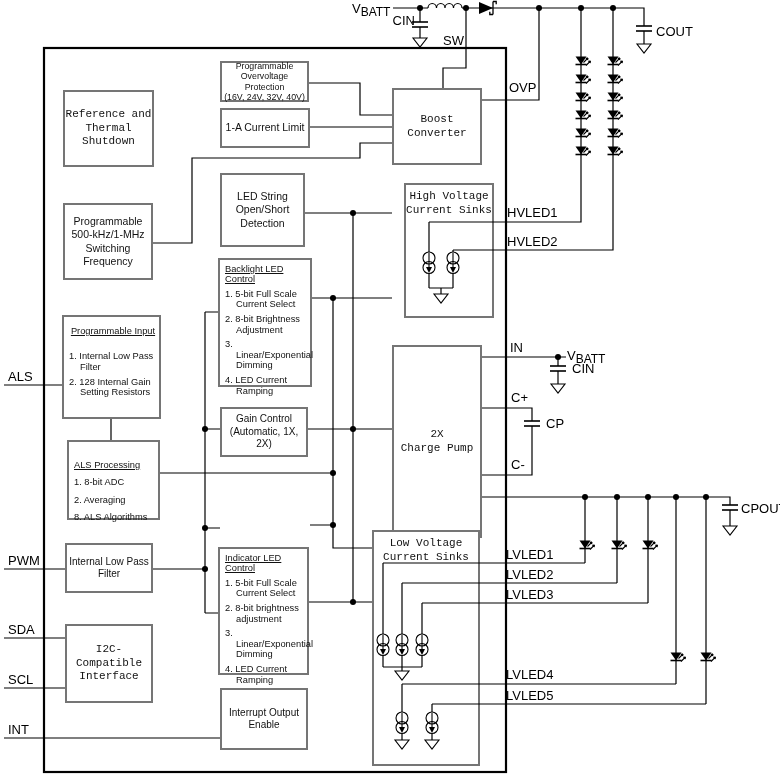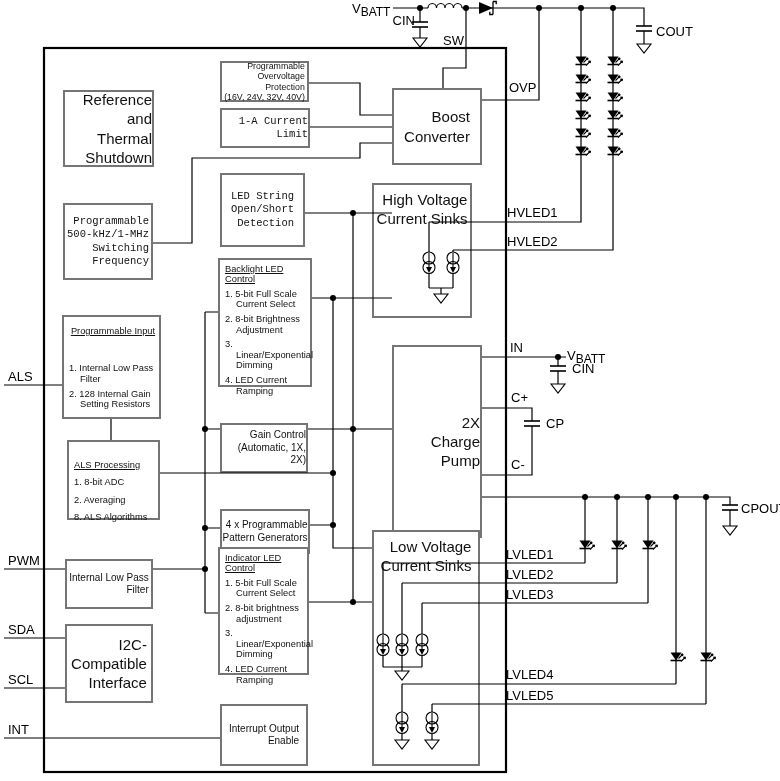--- a/index.html
+++ b/index.html
@@ -2,25 +2,25 @@
 <html><head>
 <meta charset="utf-8">
 <style>
   html,body{margin:0;padding:0;background:#fff;}
   .stage{position:relative;width:780px;height:781px;background:#fff;overflow:hidden;
          font-family:"Liberation Sans",sans-serif;color:#111;}
   .pin{position:absolute;font-size:13px;white-space:nowrap;color:#000;z-index:1;}
   .sub{font-size:12px;position:relative;top:3px;}
   .blk{position:absolute;box-sizing:border-box;border:2px solid #757575;background:#fff;
        display:flex;flex-direction:column;justify-content:center;align-items:center;
-       text-align:right;white-space:pre-line;z-index:1;color:#111;}
+       text-align:center;white-space:pre-line;z-index:1;color:#111;}
   .top{justify-content:flex-start;padding-top:5px;}
-  .f11{font-size:15px;line-height:1.27;}
-  .f105{font-size:10.5px;line-height:1.25;font-family:Liberation Mono, monospace;}
-  .f10{font-size:10px;line-height:1.25;margin-top:16px;}
+  .f11{font-size:11px;line-height:1.27;font-family:Liberation Mono, monospace;}
+  .f105{font-size:10.5px;line-height:1.25;}
+  .f10{font-size:10px;line-height:1.25;}
   .f85{font-size:8.8px;line-height:1.16;}
   .list{display:block;padding:4px 2px 2px 5px;text-align:left;font-size:9.3px;
         line-height:1.12;white-space:normal;}
   .lt{text-decoration:underline;margin-bottom:4px;}
   .lt.c{text-align:center;}
   .li{padding-left:11px;text-indent:-11px;margin-bottom:4.5px;}
   svg.wires{position:absolute;left:0;top:0;z-index:5;pointer-events:none;}
 </style>
 </head>
 <body>
@@ -33,56 +33,54 @@
   <div class="blk f85" style="left:220px;top:61px;width:89px;height:41px">Programmable
 Overvoltage
 Protection
 (16V, 24V, 32V, 40V)</div>
   <div class="blk f105" style="left:220px;top:108px;width:90px;height:40px">1-A Current Limit</div>
   <div class="blk f11" style="left:392px;top:88px;width:90px;height:77px">Boost
 Converter</div>
   <div class="blk f105" style="left:220px;top:173px;width:85px;height:74px">LED String
 Open/Short
 Detection</div>
-  <div class="blk top f11" style="left:372px;top:183px;width:100px;height:135px">
+  <div class="blk top f11" style="left:404px;top:183px;width:90px;height:135px">
     <div>High Voltage
 Current Sinks</div>
   </div>
   <div class="blk f105" style="left:63px;top:203px;width:90px;height:77px">Programmable
 500-kHz/1-MHz
 Switching
 Frequency</div>
 
   <div class="blk list" style="left:218px;top:258px;width:94px;height:129px">
     <div class="lt">Backlight LED Control</div>
     <div class="li">1. 5-bit Full Scale Current Select</div>
     <div class="li">2. 8-bit Brightness Adjustment</div>
     <div class="li">3. Linear/Exponential Dimming</div>
     <div class="li">4. LED Current Ramping</div>
   </div>
 
   <div class="blk list" style="left:62px;top:315px;width:99px;height:104px;padding-top:9px">
-    <div class="lt c" style="margin-bottom:27px">Programmable Input</div>
+    <div class="lt c" style="margin-bottom:15px">Programmable Input</div>
     <div class="li" style="">1. Internal Low Pass Filter</div>
     <div class="li">2. 128 Internal Gain Setting Resistors</div>
   </div>
 
   <div class="blk list" style="left:67px;top:440px;width:93px;height:80px;padding-top:18px">
     <div class="lt" style="margin-bottom:7px">ALS Processing</div>
     <div class="li" style="margin-bottom:7px">1. 8-bit ADC</div>
     <div class="li" style="margin-bottom:7px">2. Averaging</div>
     <div class="li">8. ALS Algorithms</div>
   </div>
 
   <div class="blk f10" style="left:220px;top:407px;width:88px;height:50px">Gain Control
 (Automatic, 1X, 2X)</div>
   <div class="blk f11" style="left:392px;top:345px;width:90px;height:193px">2X
 Charge Pump</div>
-  <div class="blk f10" style="left:220px;top:493px;width:90px;height:45px">4 x Programmable
-Pattern Generators</div>
 
   <div class="blk list" style="left:218px;top:547px;width:91px;height:128px">
     <div class="lt">Indicator LED Control</div>
     <div class="li">1. 5-bit Full Scale Current Select</div>
     <div class="li">2. 8-bit brightness adjustment</div>
     <div class="li">3. Linear/Exponential Dimming</div>
     <div class="li">4. LED Current Ramping</div>
   </div>
 
   <div class="blk f10" style="left:65px;top:543px;width:88px;height:50px">Internal Low Pass

